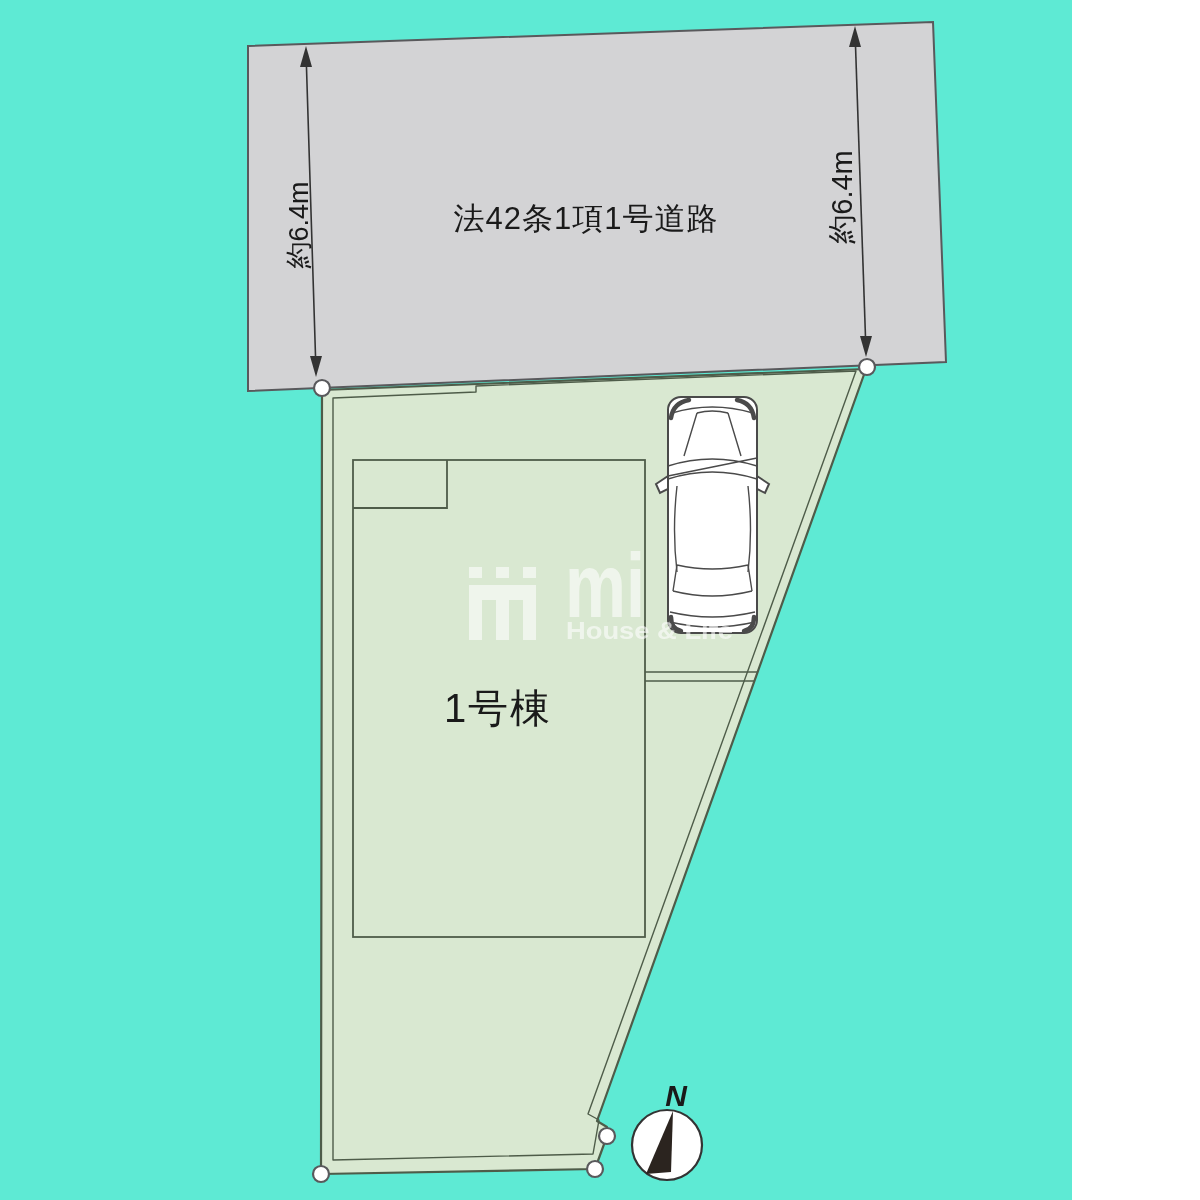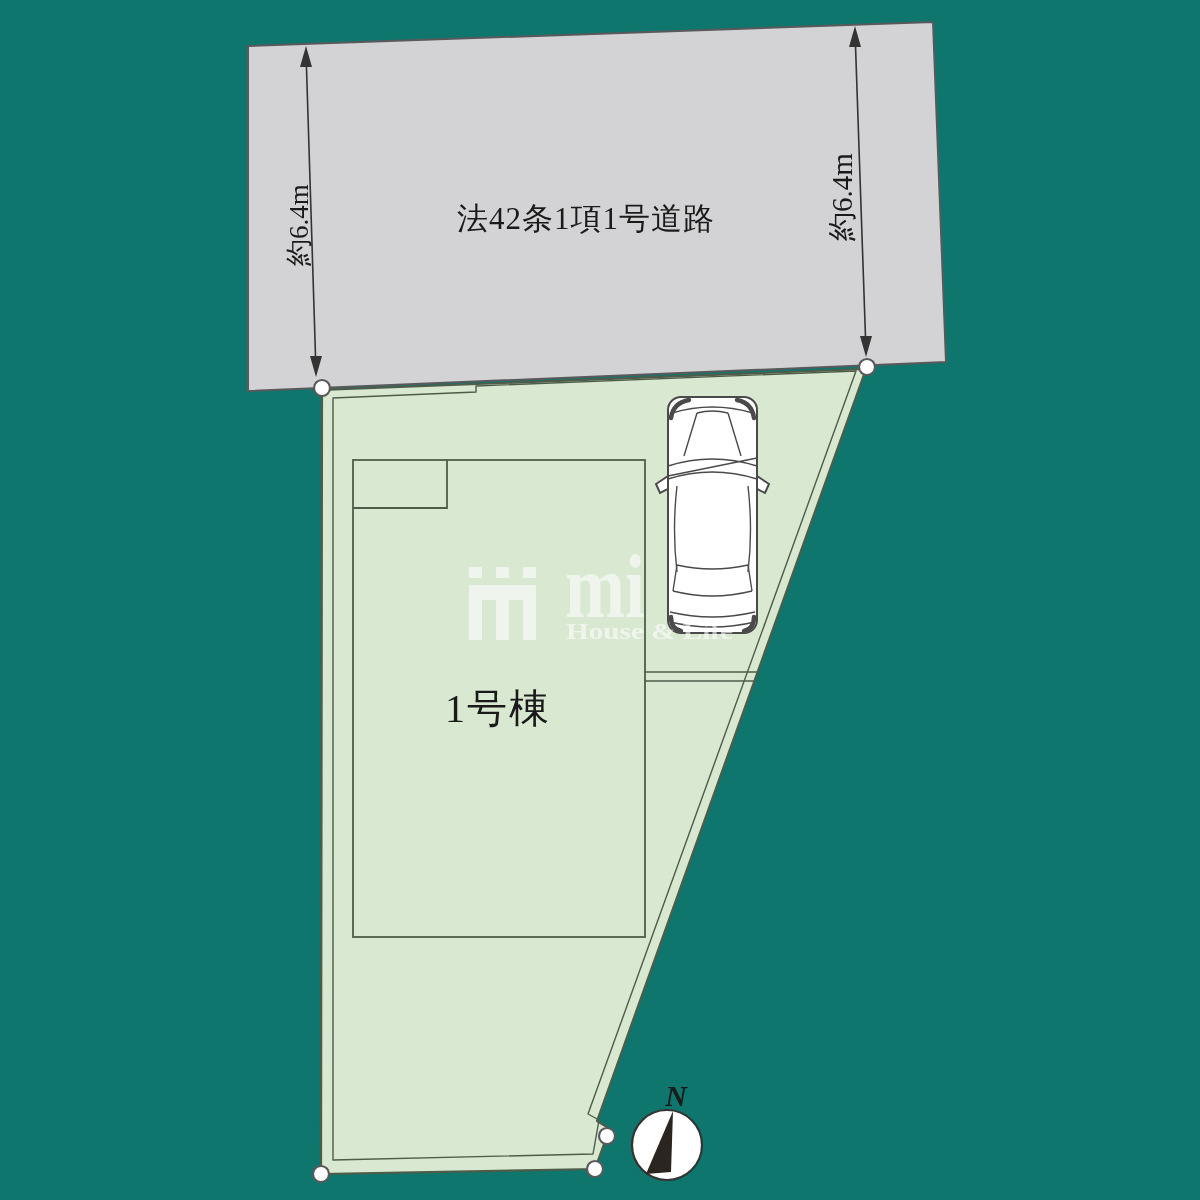--- a/index.html
+++ b/index.html
@@ -1,20 +1,20 @@
 <!DOCTYPE html>
 <html style="--road_fill: #d3d3d5; --road_stroke: #59595c; --plot_fill: #d9e8d1; --plot_stroke: #4e5c49; --line: #333333; --text: #1a1a1a; --needle: #2b241f; --car_stroke: #4a4a4a; --watermark: #ffffff;"><head>
 <meta charset="utf-8">
 <style>
   html,body{margin:0;padding:0;background:#ffffff;}
   .canvas{
     position:relative;
-    width:1200px;height:1200px;
-    background:#0f766e;
-    font-family:Liberation Serif, serif;
+    width:1072px;height:1200px;
+    background:#5eead4;
+    font-family:Liberation Sans, sans-serif;
   }
   svg{display:block;}
   .road{fill:var(--road_fill,#d3d3d5);stroke:var(--road_stroke,#59595c);stroke-width:2;}
   .plot{fill:var(--plot_fill,#d9e8d1);stroke:var(--plot_stroke,#4e5c49);stroke-width:2.2;stroke-linejoin:round;}
   .innerline{fill:none;stroke:var(--plot_stroke,#4e5c49);stroke-width:1.4;stroke-linejoin:round;}
   .bldg{fill:none;stroke:var(--plot_stroke,#4e5c49);stroke-width:1.8;}
   .thinline{fill:none;stroke:var(--plot_stroke,#4e5c49);stroke-width:1.5;}
   .marker{fill:#ffffff;stroke:var(--road_stroke,#59595c);stroke-width:2.2;}
   .dim{stroke:var(--line,#333333);stroke-width:1.6;}
   .dimhead{fill:var(--line,#333333);}

